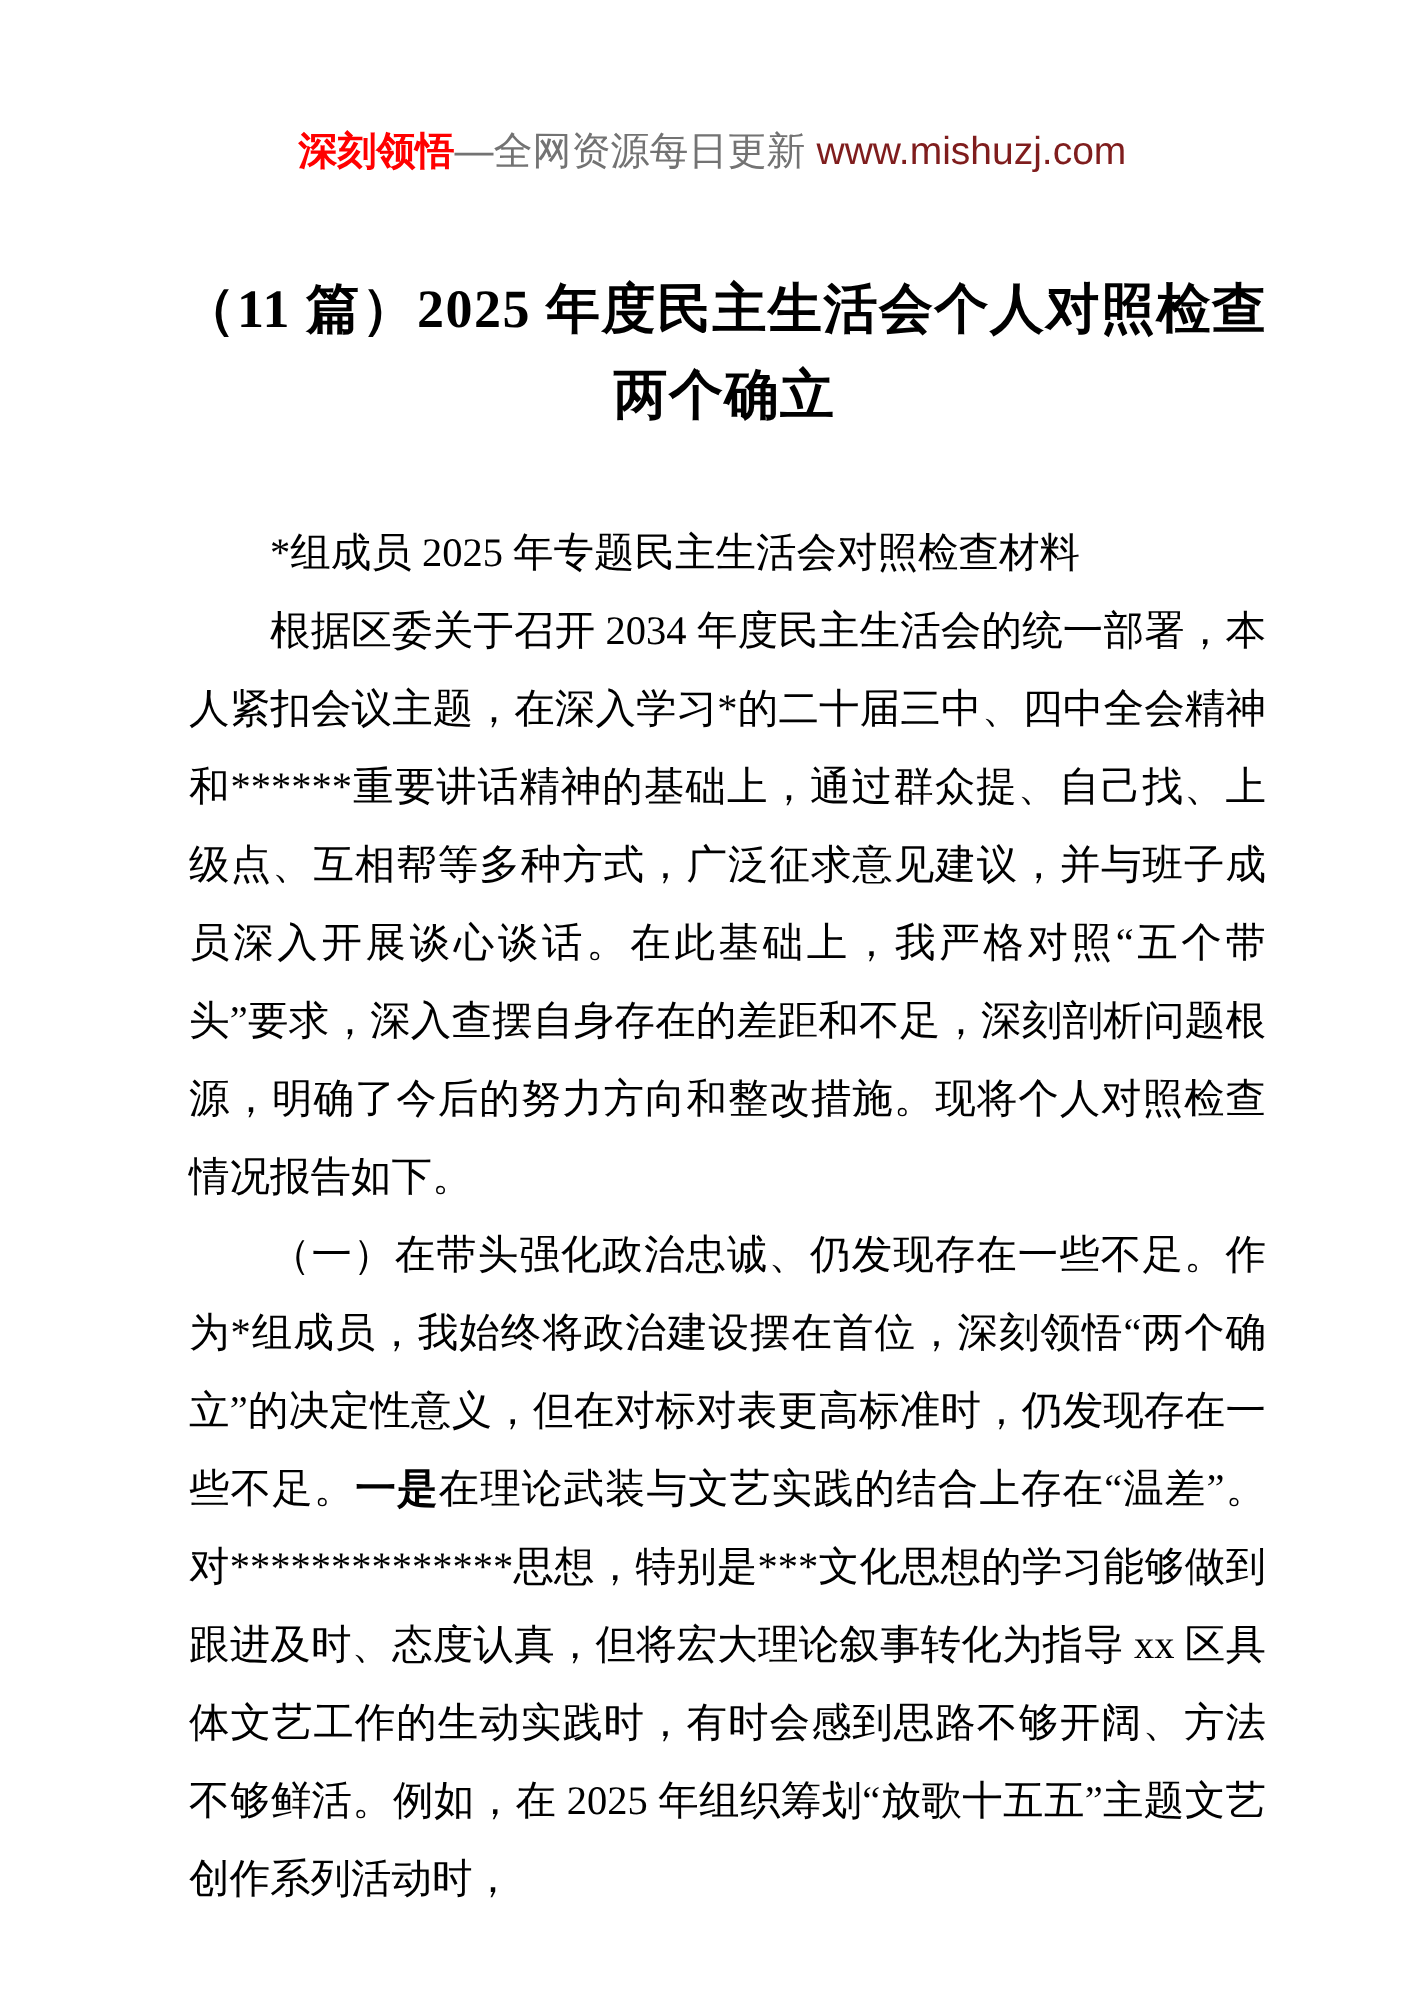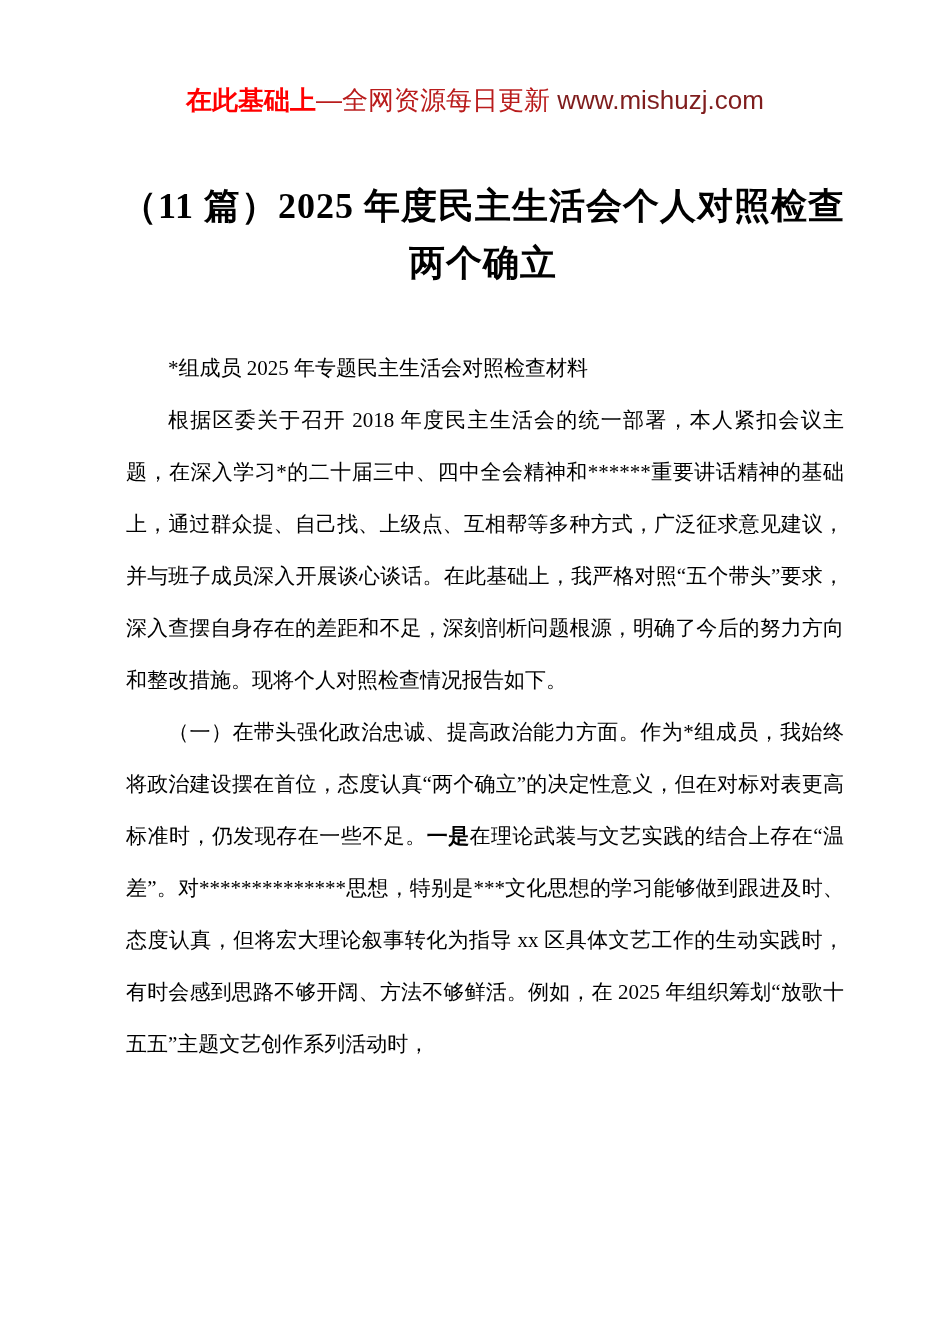--- a/index.html
+++ b/index.html
@@ -31,43 +31,43 @@
     font-family: "Liberation Serif", serif;
     letter-spacing: 1px;
     padding-left: 16px;
   }
   .content {
     margin-left: 126px;
     width: 718px;
   }
   .doc-body {
     margin-top: 50px;
-    font-size: 21px;
+    font-size: 27px;
     line-height: 52px;
     text-align: justify;
   }
   .doc-body p.para {
     margin: 0;
     text-indent: 2em;
   }
   .seg-bold { font-weight: bold; }
 </style>
 </head>
 <body>
 
 <div class="page">
 
-  <div class="site-header"><span class="brand" style="color: rgb(255, 0, 0);">在此基础上</span><span style="color: #b91c1c;">—全网资源每日更新 </span><span class="site-url" style="color: #7f1d1d;">www.mishuzj.com</span></div>
+  <div class="site-header"><span class="brand" style="color: rgb(255, 0, 0);">深刻领悟</span><span style="color: #737373;">—全网资源每日更新 </span><span class="site-url" style="color: #7f1d1d;">www.mishuzj.com</span></div>
 
   <div class="doc-title">
     <div>（11 篇）2025 年度民主生活会个人对照检查</div>
     <div>两个确立</div>
   </div>
 
   <div class="content">
     <div class="doc-body">
         <p class="para"><span class="seg">*组成员 2025 年专题民主生活会对照检查材料</span></p>
-        <p class="para"><span class="seg">根据区委关于召开 2018 年度民主生活会的统一部署，本人紧扣会议主题，在深入学习*的二十届三中、四中全会精神和******重要讲话精神的基础上，通过群众提、自己找、上级点、互相帮等多种方式，广泛征求意见建议，并与班子成员深入开展谈心谈话。在此基础上，我严格对照“五个带头”要求，深入查摆自身存在的差距和不足，深刻剖析问题根源，明确了今后的努力方向和整改措施。现将个人对照检查情况报告如下。</span></p>
-        <p class="para"><span class="seg">（一）在带头强化政治忠诚、提高政治能力方面。作为*组成员，我始终将政治建设摆在首位，态度认真“两个确立”的决定性意义，但在对标对表更高标准时，仍发现存在一些不足。</span><span class="seg-bold">一是</span><span class="seg">在理论武装与文艺实践的结合上存在“温差”。对**************思想，特别是***文化思想的学习能够做到跟进及时、态度认真，但将宏大理论叙事转化为指导 xx 区具体文艺工作的生动实践时，有时会感到思路不够开阔、方法不够鲜活。例如，在 2025 年组织筹划“放歌十五五”主题文艺创作系列活动时，</span></p>
+        <p class="para"><span class="seg">根据区委关于召开 2034 年度民主生活会的统一部署，本人紧扣会议主题，在深入学习*的二十届三中、四中全会精神和******重要讲话精神的基础上，通过群众提、自己找、上级点、互相帮等多种方式，广泛征求意见建议，并与班子成员深入开展谈心谈话。在此基础上，我严格对照“五个带头”要求，深入查摆自身存在的差距和不足，深刻剖析问题根源，明确了今后的努力方向和整改措施。现将个人对照检查情况报告如下。</span></p>
+        <p class="para"><span class="seg">（一）在带头强化政治忠诚、仍发现存在一些不足。作为*组成员，我始终将政治建设摆在首位，深刻领悟“两个确立”的决定性意义，但在对标对表更高标准时，仍发现存在一些不足。</span><span class="seg-bold">一是</span><span class="seg">在理论武装与文艺实践的结合上存在“温差”。对**************思想，特别是***文化思想的学习能够做到跟进及时、态度认真，但将宏大理论叙事转化为指导 xx 区具体文艺工作的生动实践时，有时会感到思路不够开阔、方法不够鲜活。例如，在 2025 年组织筹划“放歌十五五”主题文艺创作系列活动时，</span></p>
       </div>
   </div>
 
 </div>
 
 </body></html>

